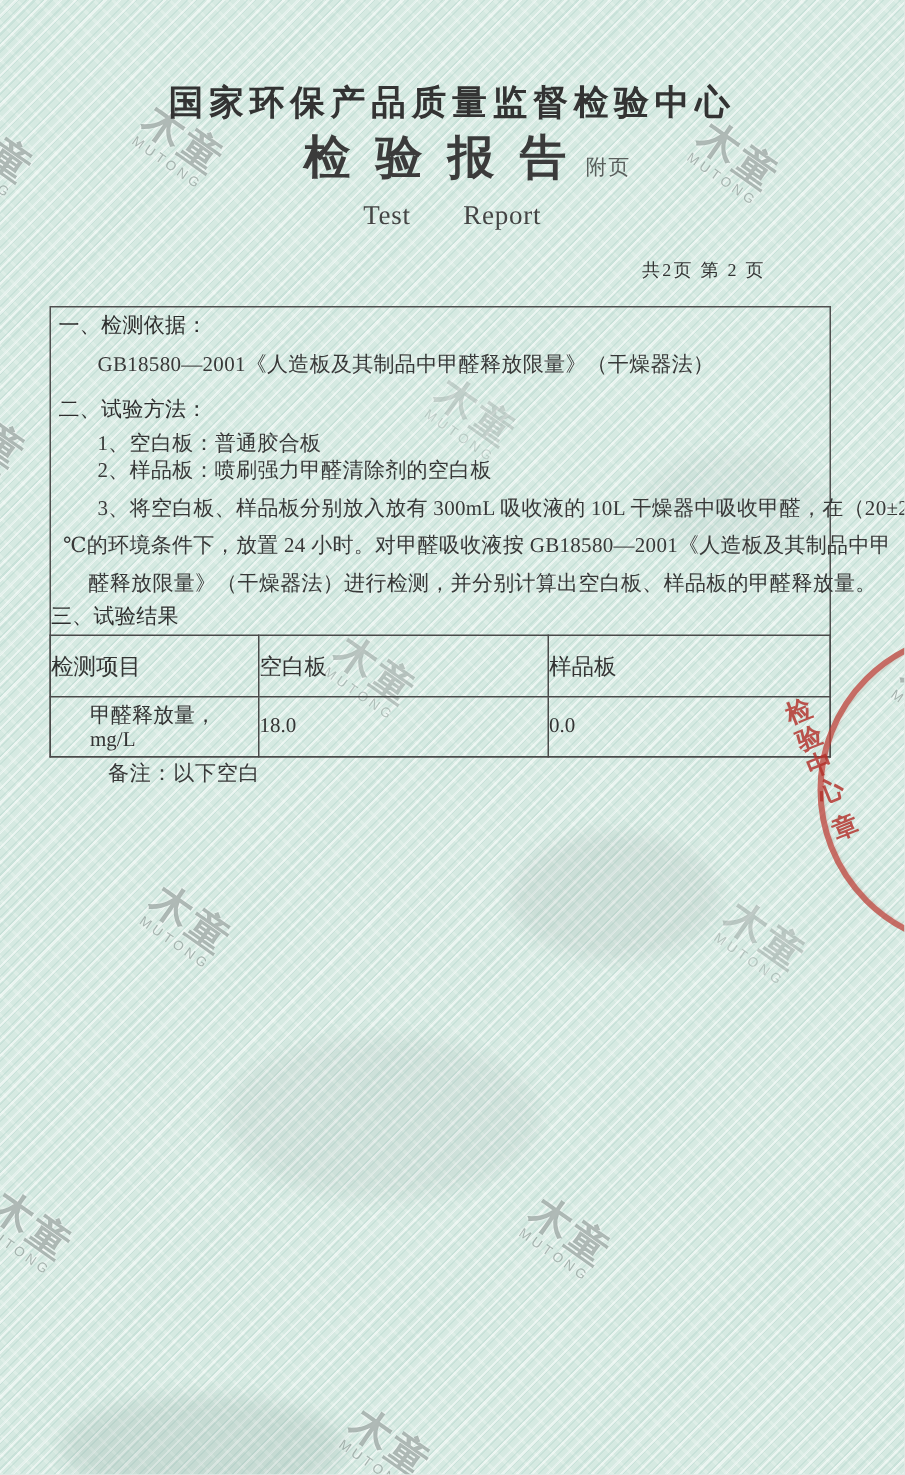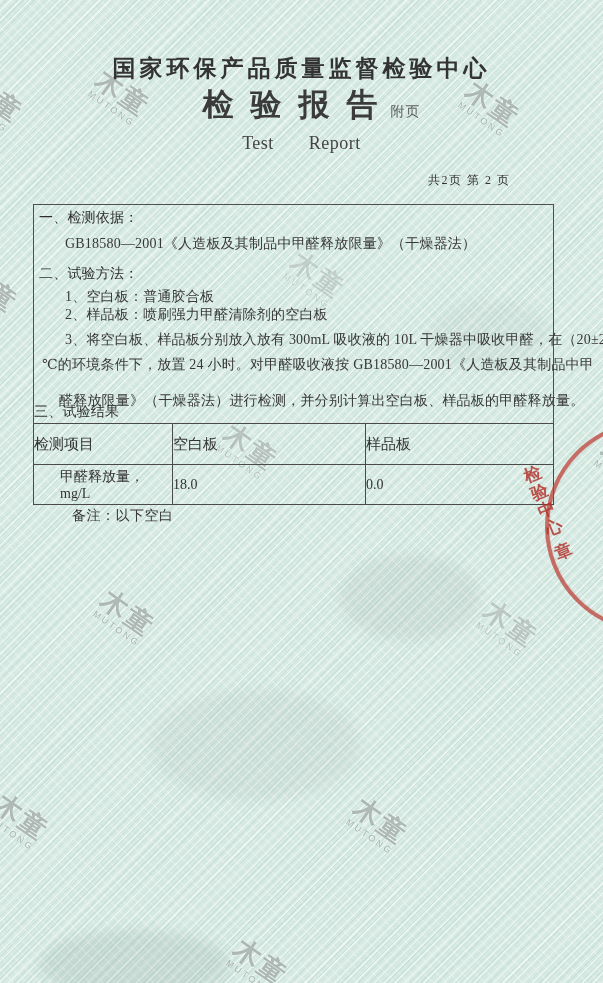--- a/index.html
+++ b/index.html
@@ -162,21 +162,21 @@
 
   <div class="abs content-box"></div>
 
   <div class="bl head" style="left:39px;top:209px;">一、检测依据：</div>
   <div class="bl" style="left:65px;top:235px;">GB18580—2001《人造板及其制品中甲醛释放限量》（干燥器法）</div>
   <div class="bl head" style="left:39px;top:265px;">二、试验方法：</div>
   <div class="bl" style="left:65px;top:288px;">1、空白板：普通胶合板</div>
   <div class="bl" style="left:65px;top:306px;">2、样品板：喷刷强力甲醛清除剂的空白板</div>
   <div class="bl" style="left:65px;top:331px;">3、将空白板、样品板分别放入放有 300mL 吸收液的 10L 干燥器中吸收甲醛，在（20±2）</div>
   <div class="bl" style="left:42px;top:356px;">℃的环境条件下，放置 24 小时。对甲醛吸收液按 GB18580—2001《人造板及其制品中甲</div>
-  <div class="bl" style="left:42px;top:392px;padding-left:17px;">醛释放限量》（干燥器法）进行检测，并分别计算出空白板、样品板的甲醛释放量。</div>
+  <div class="bl" style="left:42px;top:381px;padding-left:17px;">醛释放限量》（干燥器法）进行检测，并分别计算出空白板、样品板的甲醛释放量。</div>
   <div class="bl head" style="left:34px;top:403px;">三、试验结果</div>
 
   <table class="result-table">
     <colgroup>
         <col style="width:139px">
         <col style="width:193px">
         <col style="width:188px">
       </colgroup>
     <thead>
       <tr>

